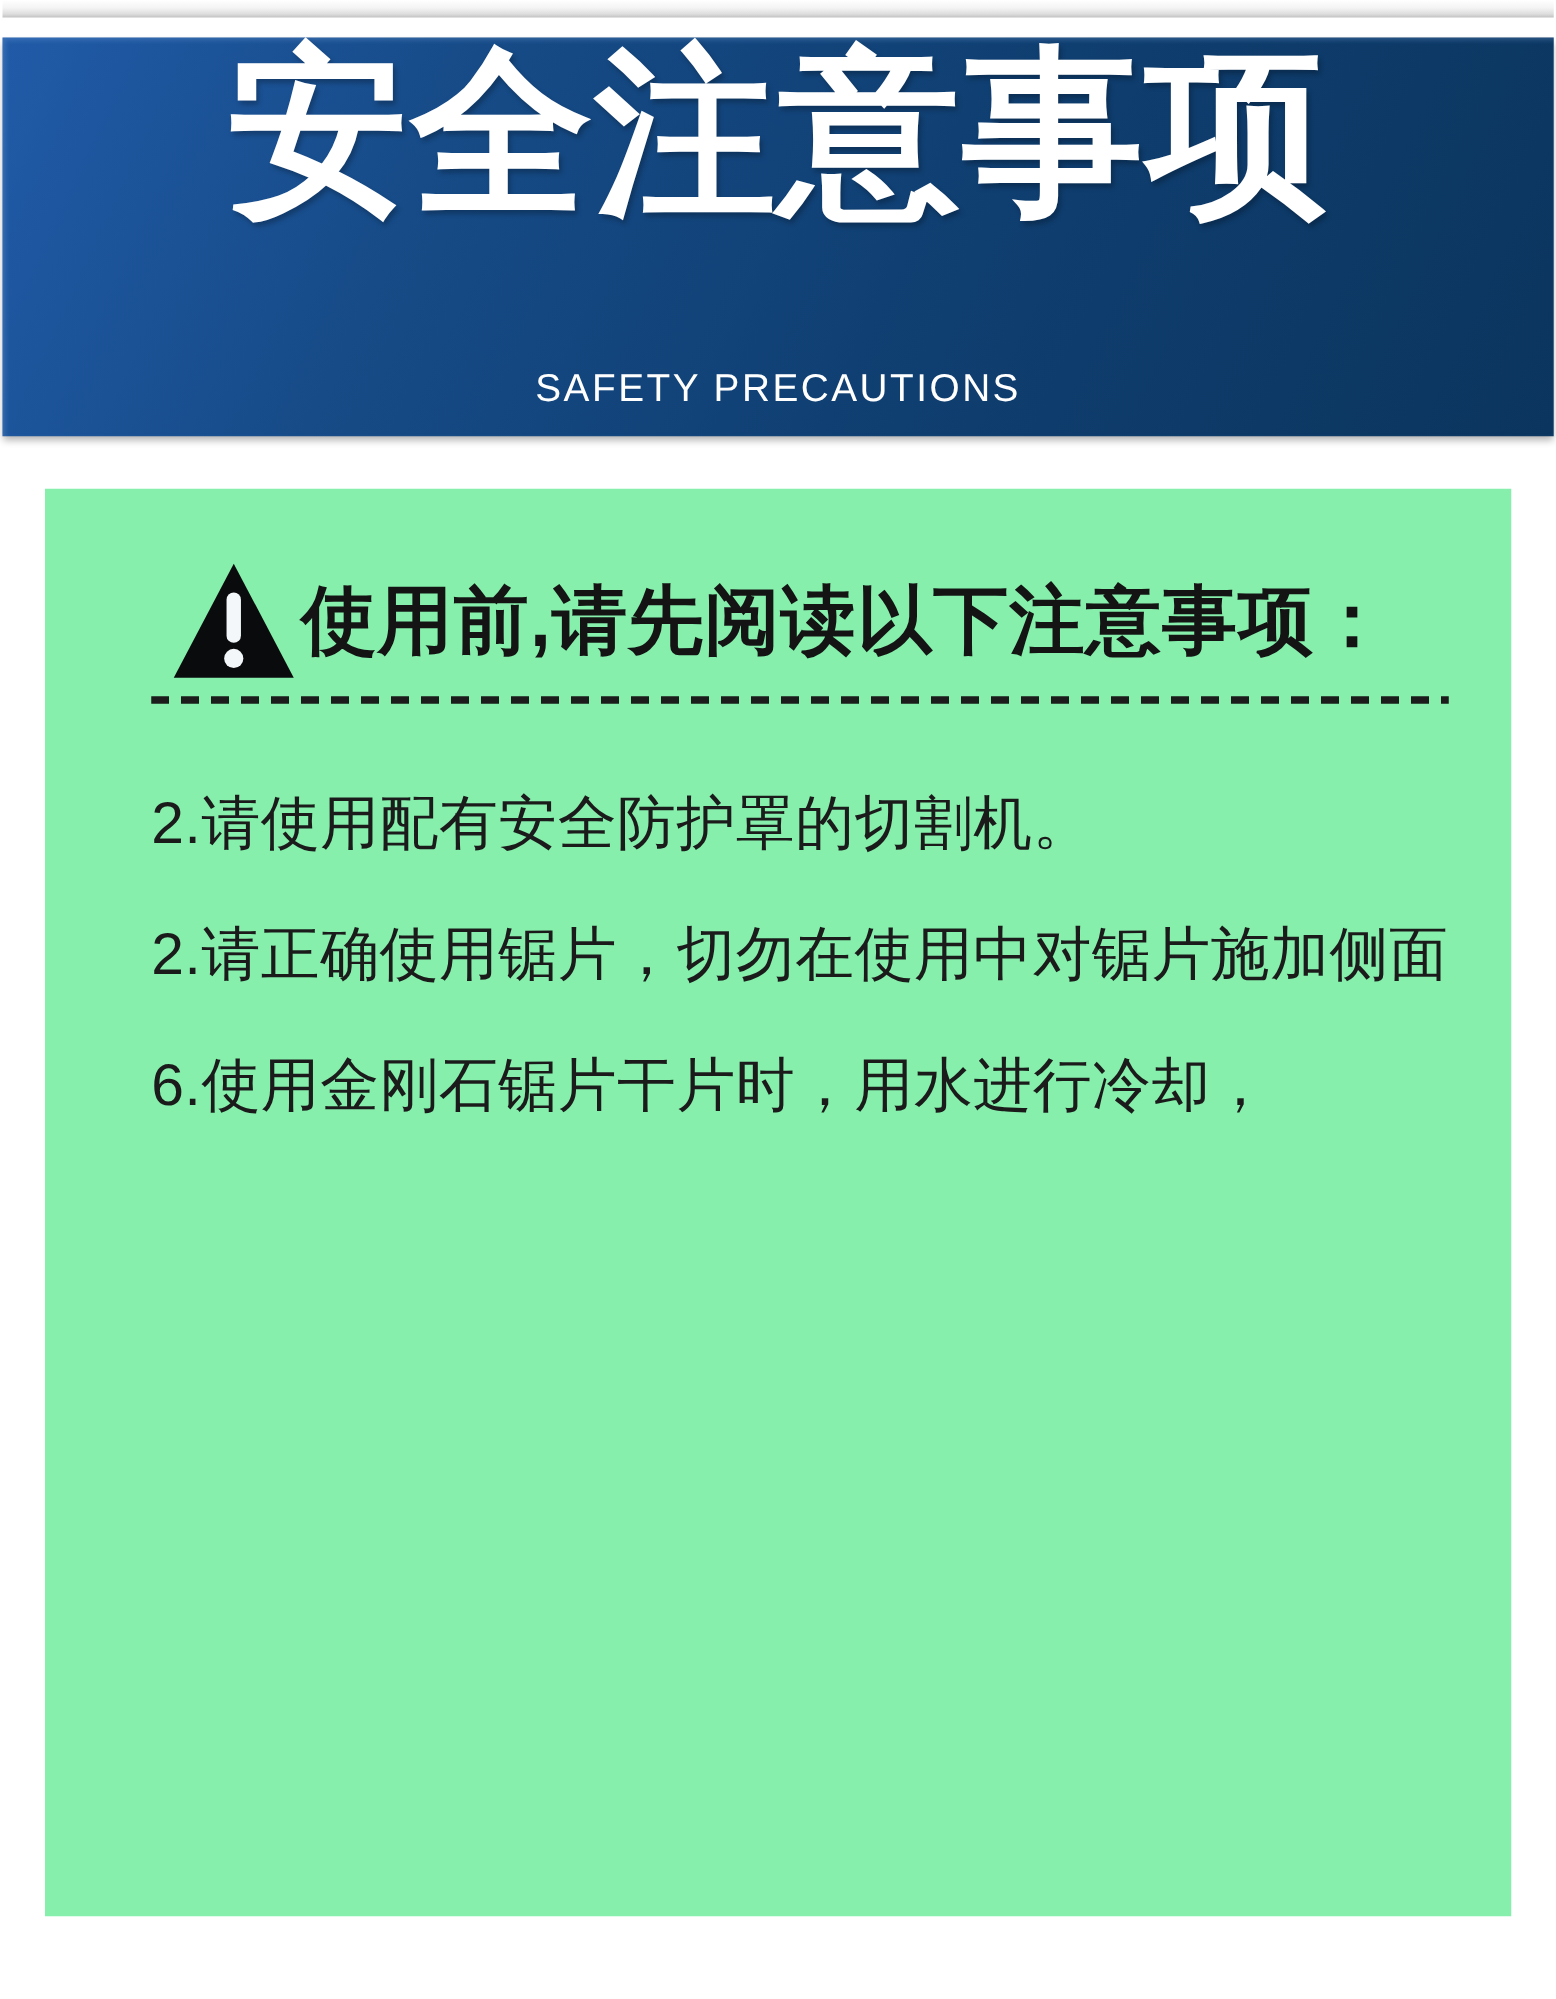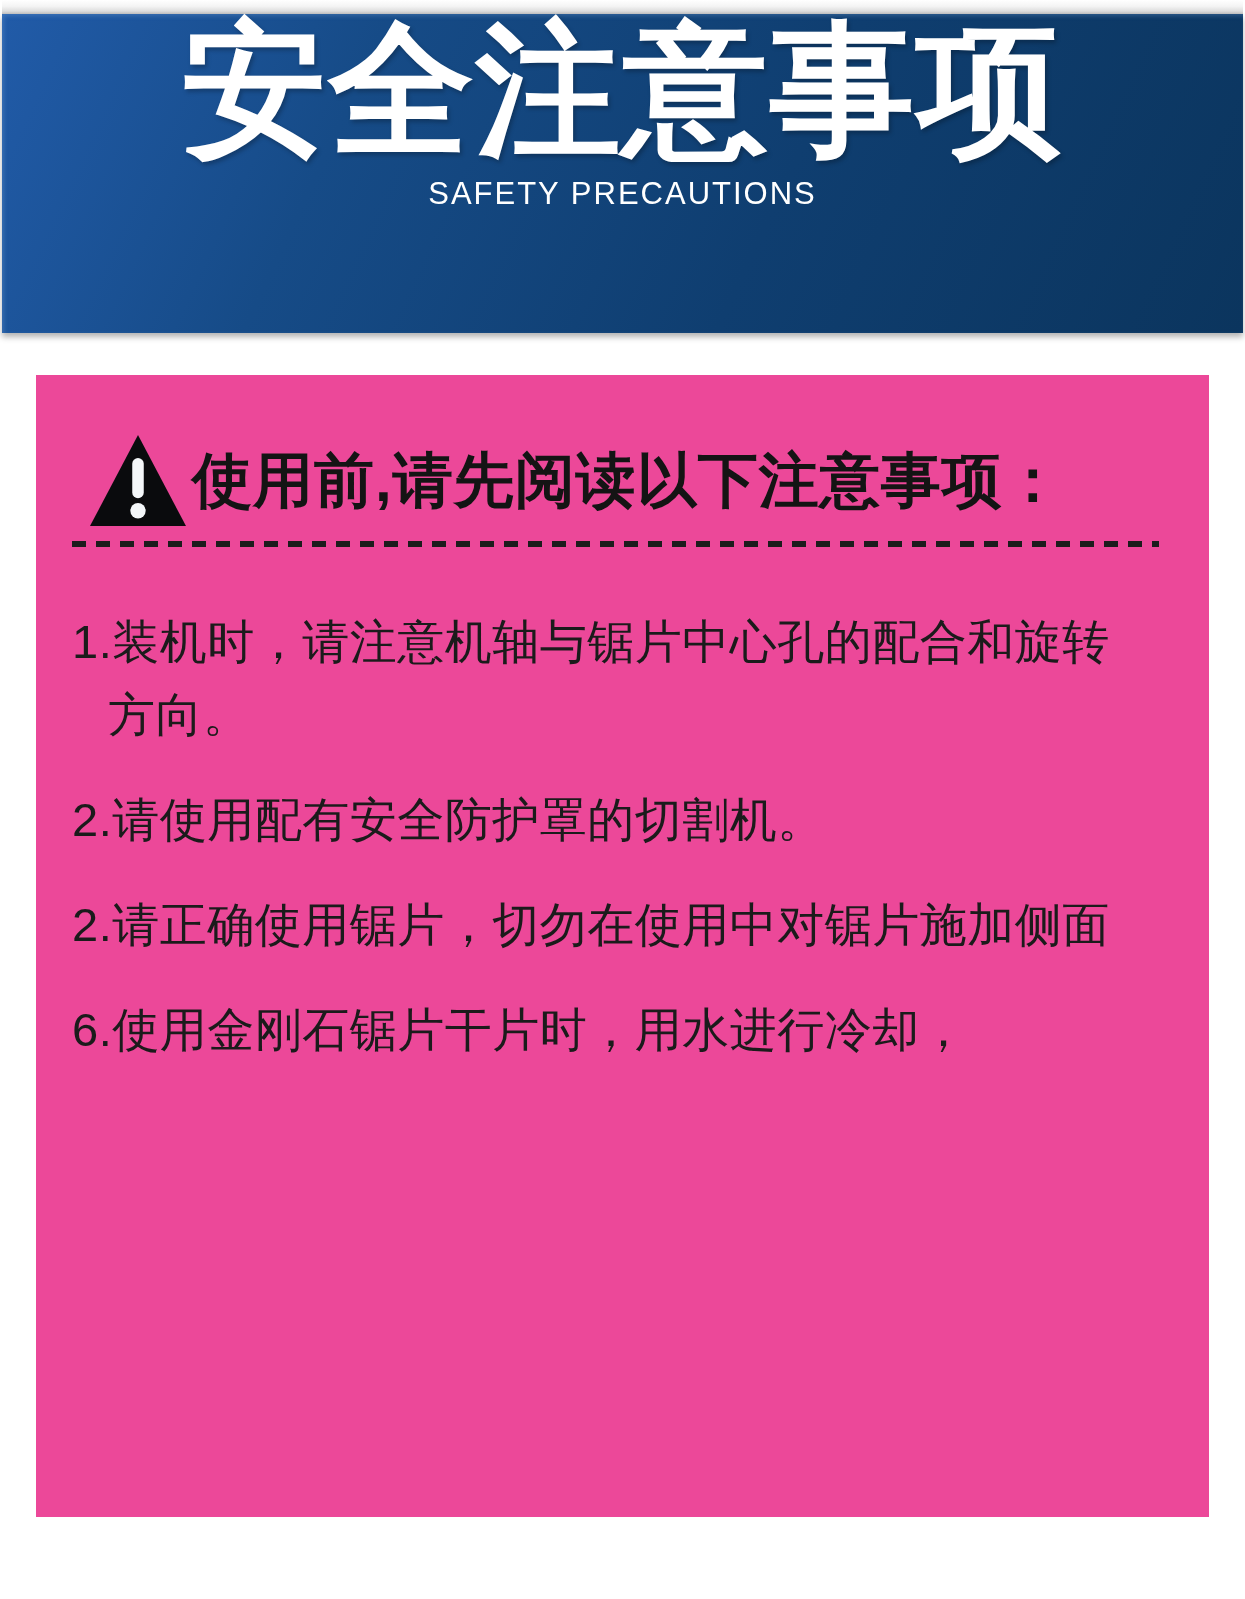--- a/index.html
+++ b/index.html
@@ -16,28 +16,28 @@
     overflow: hidden;
   }
   
   .top-shadow {
     height: 14px;
     margin: 0 2px;
     background: linear-gradient(to bottom, #ffffff 0%, #f4f4f4 45%, #dddddd 80%, #c2c2c2 100%);
   }
   
   .banner {
-    margin: 0 2px;
+    margin: 16px 2px;
     height: 319px;
     background: linear-gradient(115deg, #215ba8 0%, #164b87 28%, #0f3e70 62%, #0b355e 100%);
     box-shadow: 0 4px 6px rgba(0,0,0,0.30), inset 2px 2px 4px rgba(130,175,230,0.28);
     display: flex;
     flex-direction: column;
     align-items: center;
-    justify-content: flex-start;
+    justify-content: space-between;
     padding-bottom: 20px;
     box-sizing: border-box;
   }
   .banner-title {
     color: #ffffff;
     font-size: 145px;
     font-weight: 900;
     letter-spacing: 2px;
     line-height: 1.05;
     white-space: nowrap;
@@ -49,23 +49,23 @@
     font-weight: 400;
     letter-spacing: 2px;
     margin-top: 10px;
     white-space: nowrap;
   }
   
   .panel {
     width: 1173px;
     min-height: 1142px;
     margin: 42px auto 0 auto;
-    background: #ec4899;
+    background: #86efac;
     box-sizing: border-box;
-    padding: 58px 50px 50px 36px;
+    padding: 58px 50px 50px 85px;
   }
   .warn-header {
     display: flex;
     align-items: center;
     gap: 4px;
     margin-left: 16px;
   }
   .warn-icon {
     width: 100px;
     height: 96px;
@@ -121,24 +121,20 @@
           <circle cx="52" cy="81" r="8" fill="#f4f7f9"></circle>
         </svg>
       </span>
       <span class="warn-heading">使用前,请先阅读以下注意事项：</span>
     </div>
 
     <div class="dash-line"></div>
 
     <div class="notice-list">
 
-      <div class="notice-item">
-        <div class="line">1.装机时，请注意机轴与锯片中心孔的配合和旋转</div>
-        <div class="line cont">方向。</div>
-      </div>
 
       <div class="notice-item">
         <div class="line">2.请使用配有安全防护罩的切割机。</div>
       </div>
 
 
       <div class="notice-item">
         <div class="line">2.请正确使用锯片，切勿在使用中对锯片施加侧面</div>
       </div>
 

